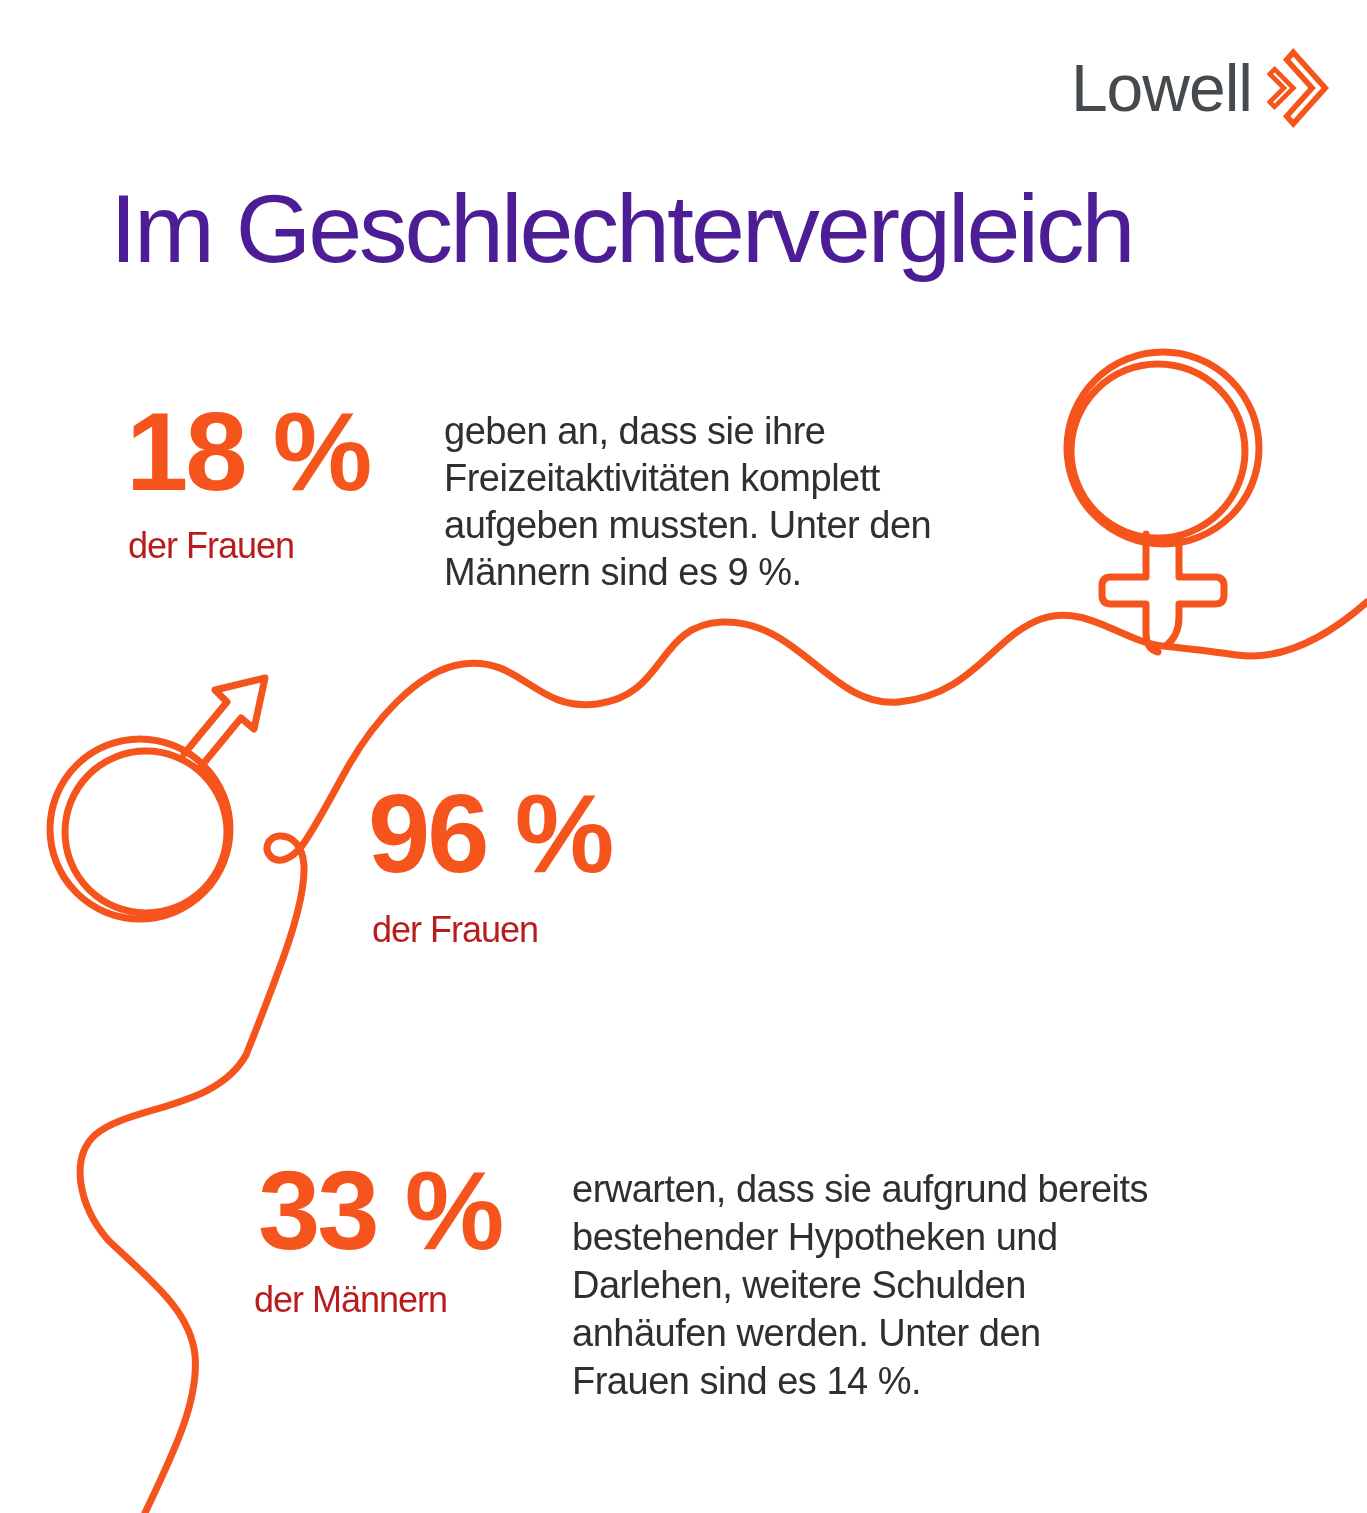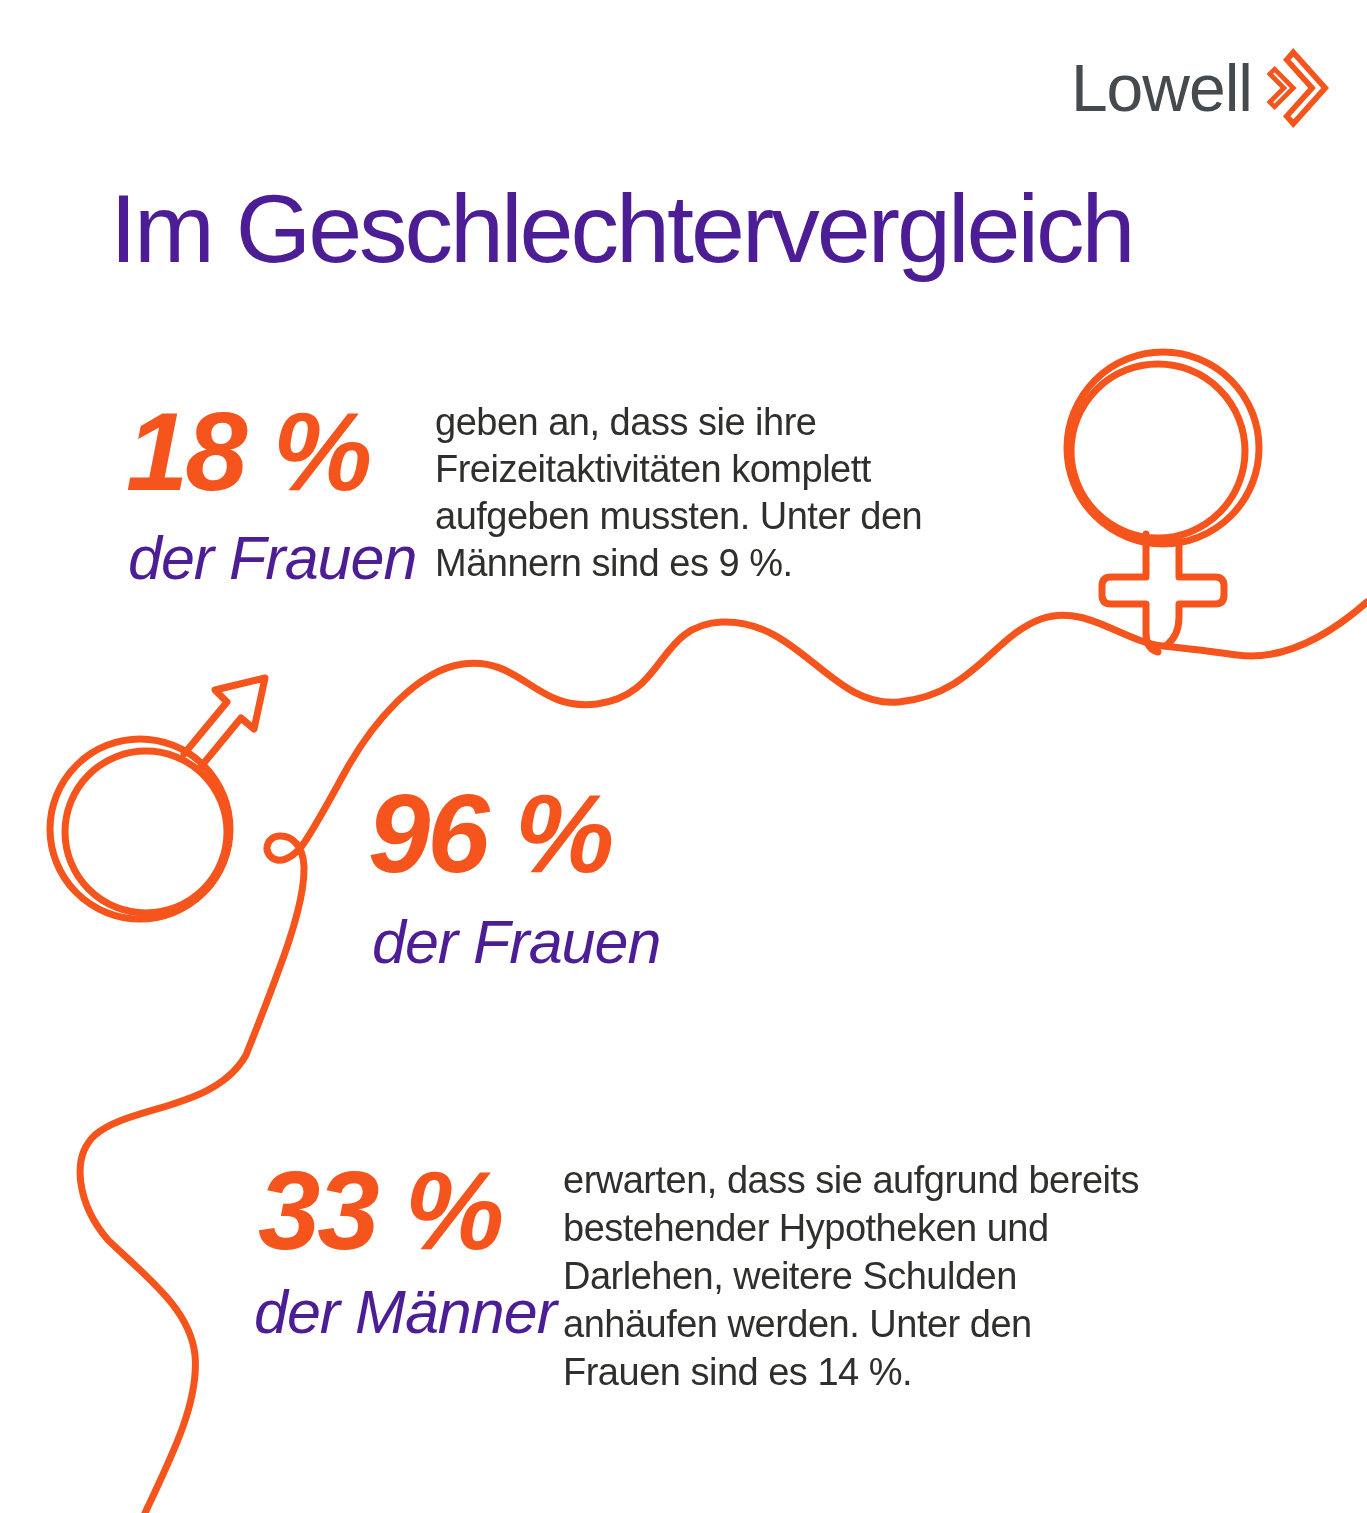--- a/index.html
+++ b/index.html
@@ -35,41 +35,41 @@
     position: absolute;
     left: 110px; top: 176px;
     margin: 0;
     color: #4c1d95;
     font-size: 97px;
     font-weight: 400;
     letter-spacing: -3px;
     white-space: nowrap;
     line-height: 1.1;
   }
-  .stat { position: absolute; font-style: italic; }
+  .stat { position: absolute; }
   .stat .num {
     color: #F5551C;
     font-size: 112px;
     font-weight: 700;
     letter-spacing: -3px;
     line-height: 1;
     white-space: nowrap;
   }
   .stat .grp {
     position: absolute;
-    color: #4c1d95;
-    font-size: 61px;
+    color: #b91c1c;
+    font-size: 36px;
     font-weight: 400;
     letter-spacing: -1px;
     line-height: 1;
     white-space: nowrap;
   }
   .stat-text {
     position: absolute;
-    margin: 5px;
+    margin: 14px;
     color: #2F2F2D;
     font-size: 38px;
     line-height: 48px;
     letter-spacing: -0.5px;
     white-space: pre-line;
   }
   
   #stat1      { left: 126px; top: 396px; }
   #stat1 .grp { left: 2px;  top: 132px; }
   #text1      { left: 430px; top: 394px; line-height: 47px; }
@@ -136,21 +136,21 @@
 aufgeben mussten. Unter den
 Männern sind es 9 %.</p>
 
   <section class="stat" id="stat2">
     <div class="num">96 %</div>
     <div class="grp">der Frauen</div>
   </section>
 
   <section class="stat" id="stat3">
     <div class="num">33 %</div>
-    <div class="grp">der Männer</div>
+    <div class="grp">der Männern</div>
   </section>
   <p class="stat-text" id="text3">erwarten, dass sie aufgrund bereits
 bestehender Hypotheken und
 Darlehen, weitere Schulden
 anhäufen werden. Unter den
 Frauen sind es 14 %.</p>
 
 </div>
 
 </body></html>

